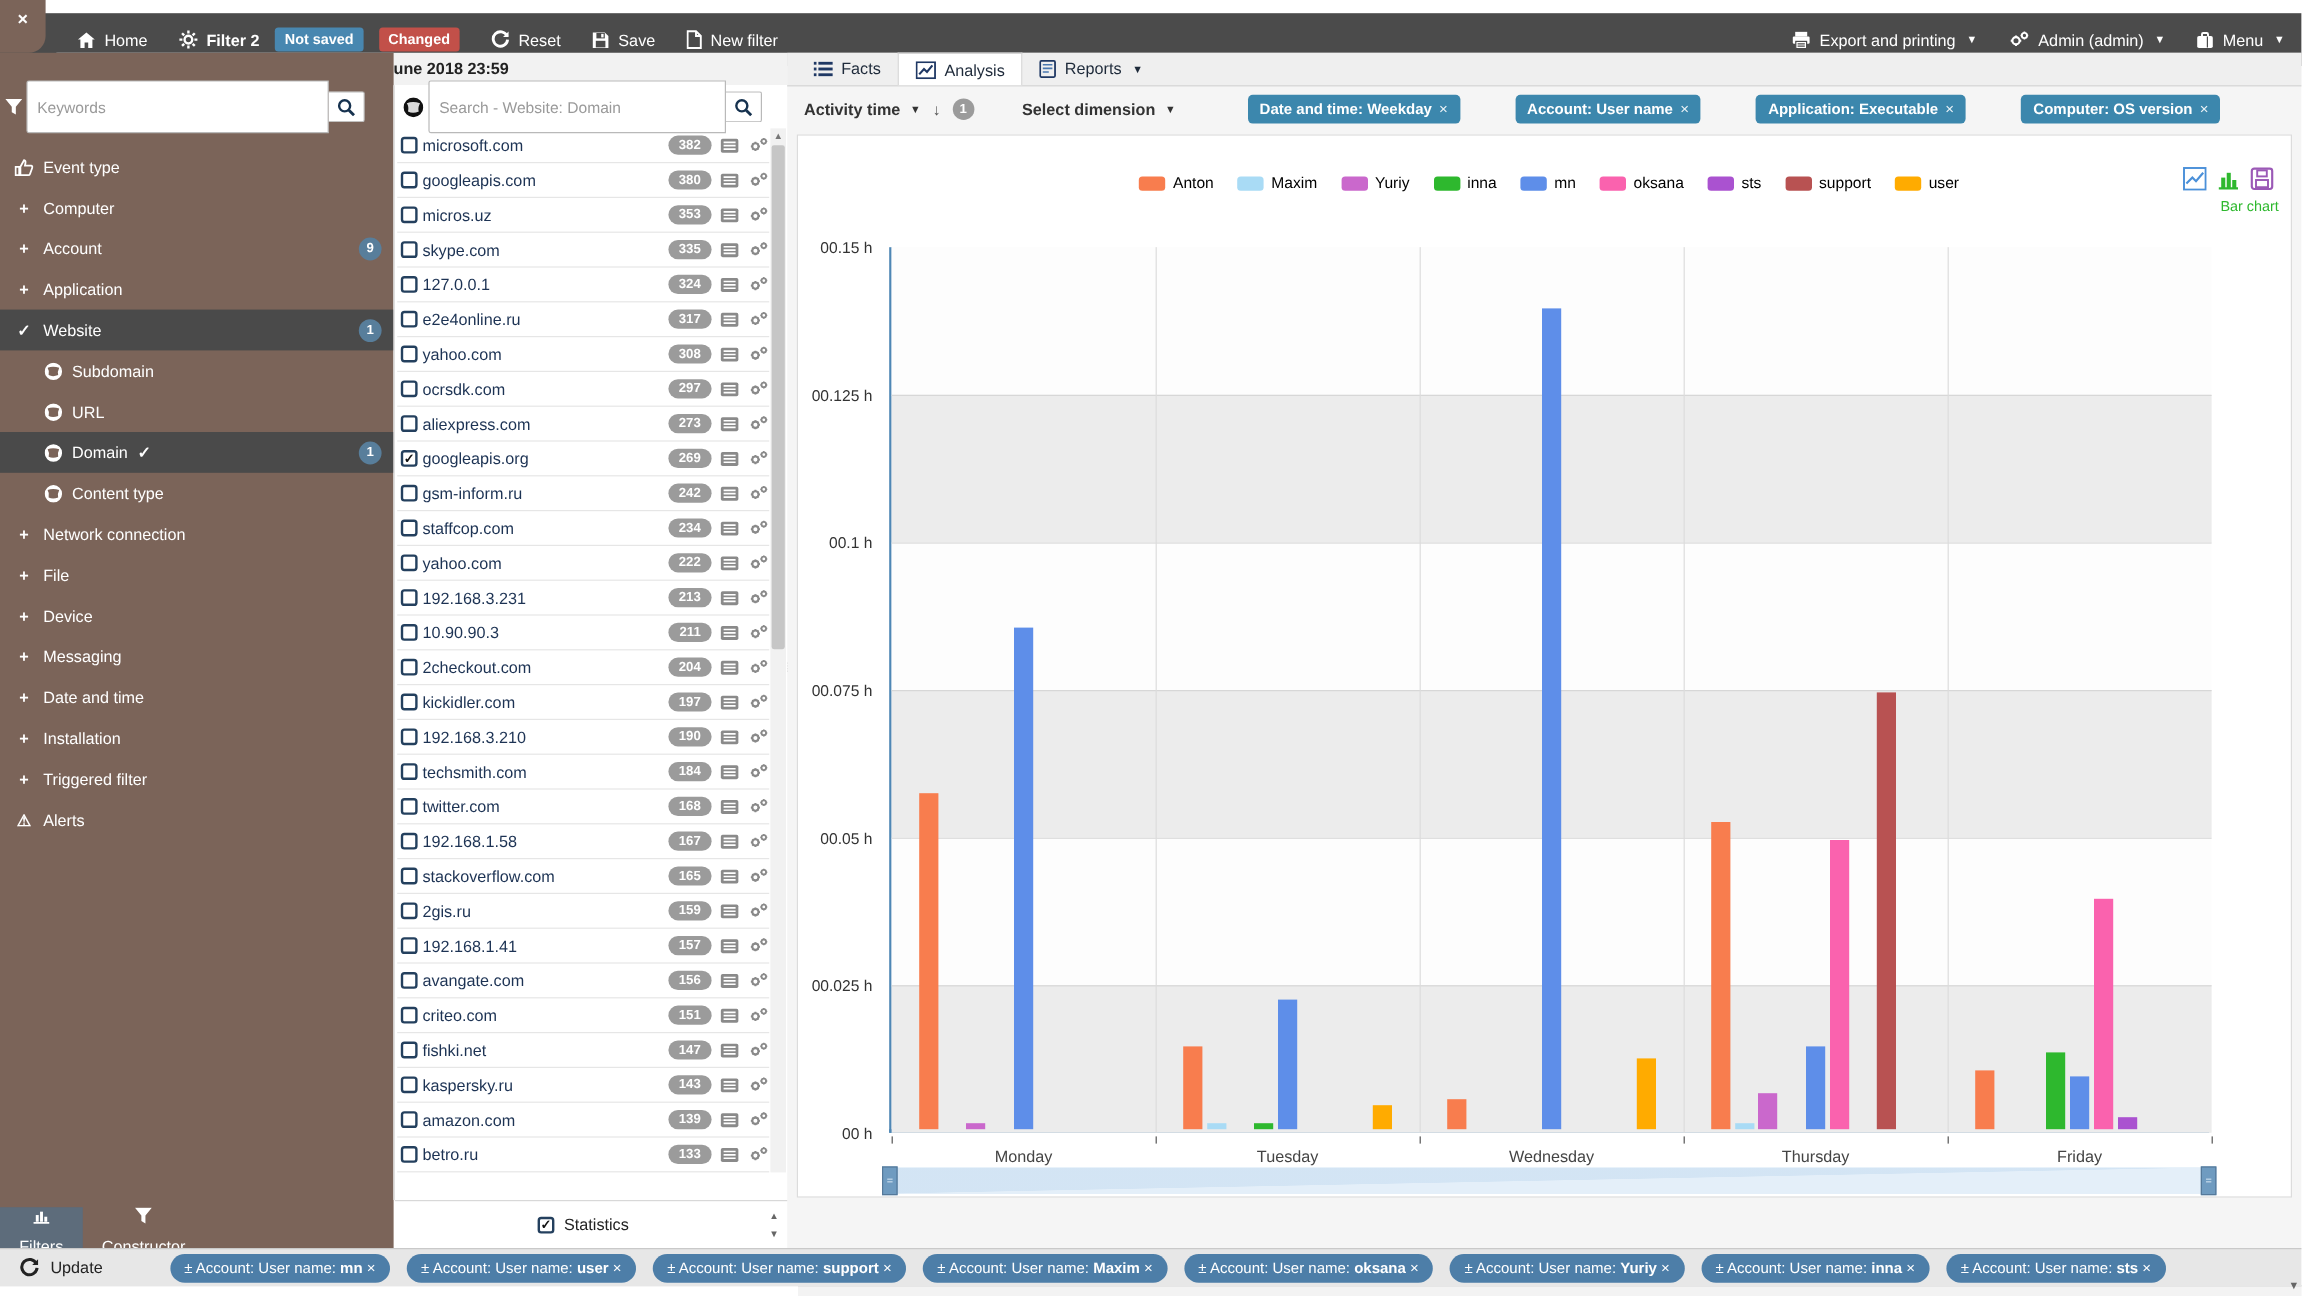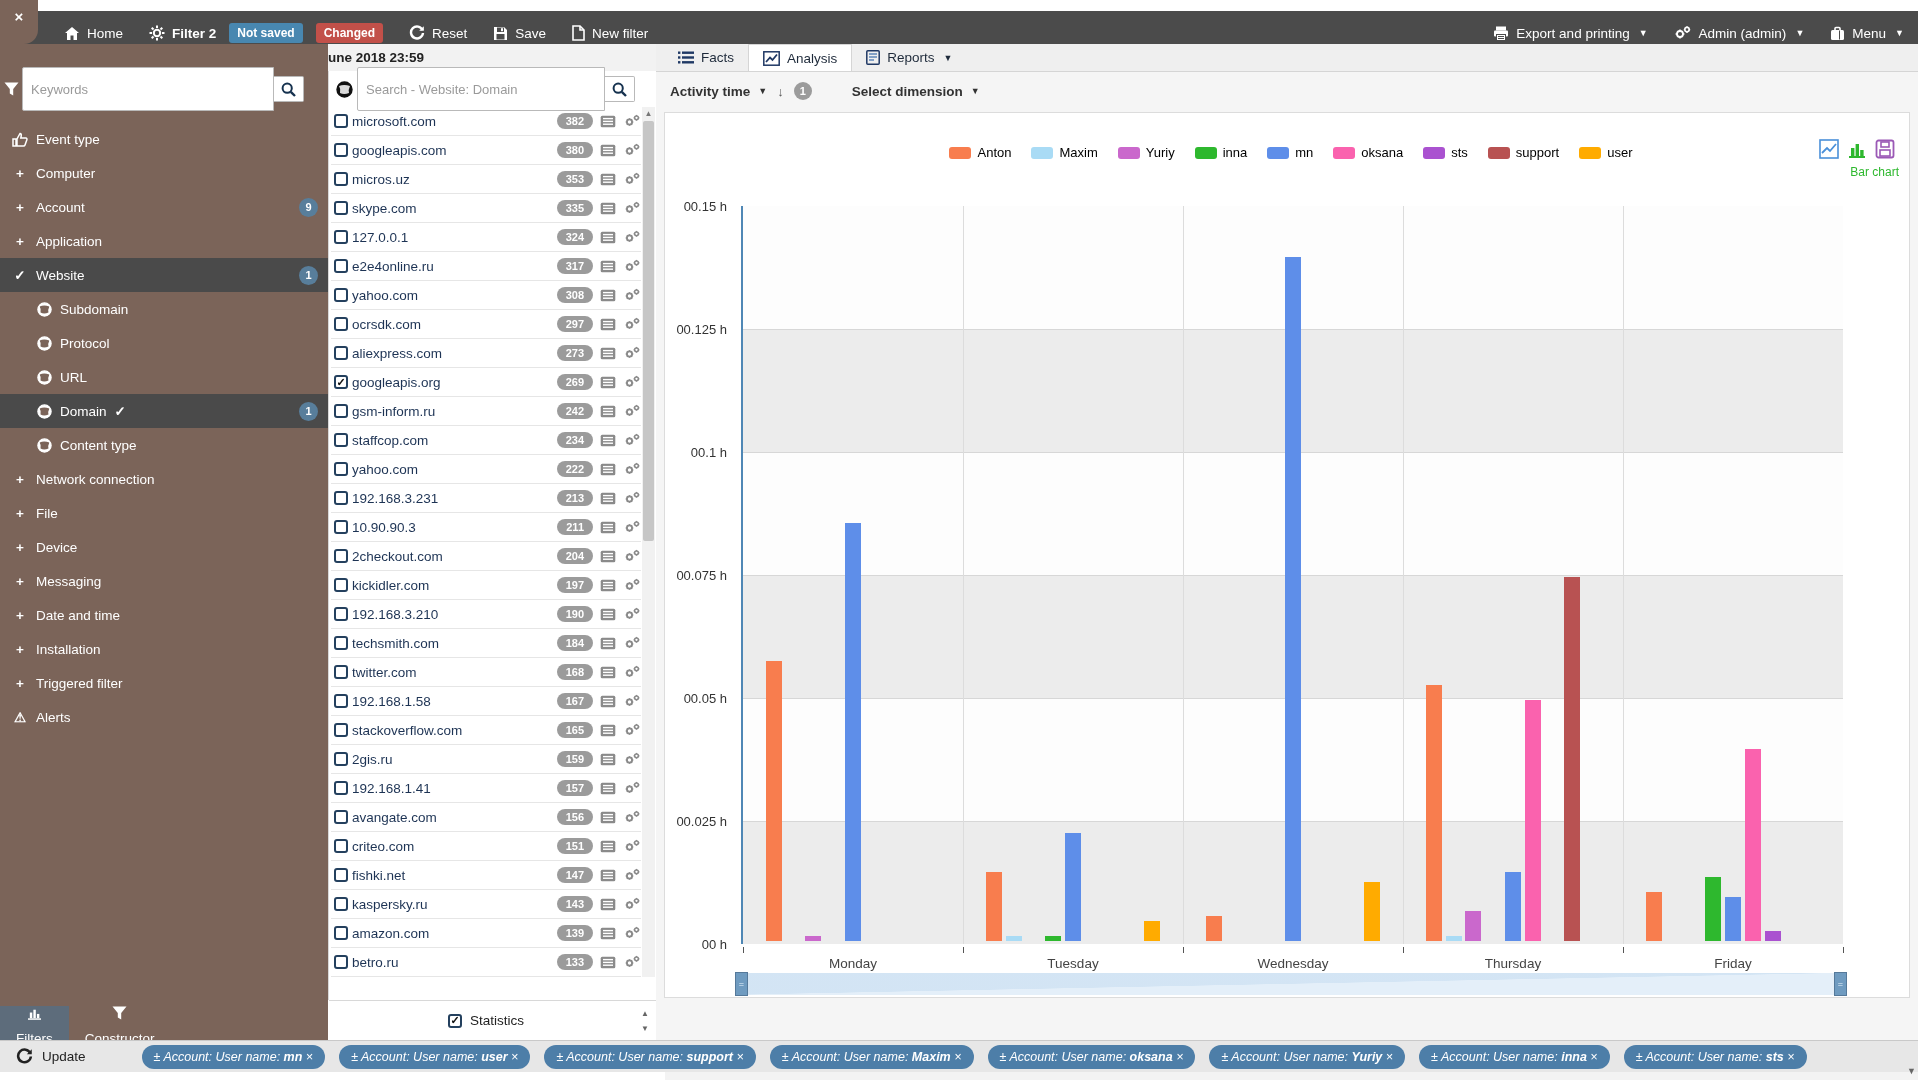--- a/index.html
+++ b/index.html
@@ -100,21 +100,21 @@
   .rhandle { position:absolute; top:-1px; width:13px; height:24px; background:#6f9bc0; border:1px solid #55799a; color:#e8f2fb; font-size:9px; display:flex; align-items:center; justify-content:center; cursor:ew-resize; }
 
   #bottom-tabs { position:absolute; left:0; top:958px; width:1262px; height:38px; background:#f3f3f3; border-top:1px solid #d5d5d5; display:flex; align-items:center; padding-left:6px; gap:4px; }
   .b-tab { display:flex; align-items:center; gap:7px; font-size:13.5px; color:#1e2a3a; padding:6px 12px; border-radius:3px; cursor:pointer; }
   .b-tab.active { background:#fff; border:1px solid #b9b9b9; }
 
   
   #bottom-bar { left:0; top:1040px; width:1918px; height:32px; background:#e7e7e7; border-top:1px solid #c9c9c9; display:flex; align-items:center; }
   #update-btn { display:flex; align-items:center; gap:9px; margin-left:16px; font-size:13.5px; color:#222; cursor:pointer; }
   #bb-chips { display:flex; gap:14px; margin-left:56px; }
-  .bb-chip { background:#4d7ea8; color:#fff; font-size:12.5px; border-radius:12px; padding:5px 12px; white-space:nowrap; cursor:pointer;font-style:italic; }
+  .bb-chip { background:#4d7ea8; color:#fff; font-size:12.5px; border-radius:12px; padding:5px 12px; white-space:nowrap; cursor:pointer; }
   .bb-chip b { font-weight:bold; }
   #bb-scroll { position:absolute; right:2px; top:1066px; color:#666; font-size:9px; }
 </style>
 </head>
 <body>
 
 <div id="app">
 
   <div id="toolbar" class="abs">
     <div style="width:38px;"></div>
@@ -288,30 +288,20 @@
           <span class="tree-lbl">Subdomain</span>
         </div>
         <div class="tree-row ind">
           <span class="tree-ic">
             <svg width="15" height="15" viewBox="0 0 17 17">
               <circle cx="8.5" cy="8.5" r="7.5" fill="#fff"></circle>
               <path d="M3 5 Q8 3 14 5 Q12 9 13 12 Q8 14 4 12 Q5 8 3 5" fill="#7b6459"></path>
               <circle cx="8.5" cy="8.5" r="7.5" fill="none" stroke="#fff" stroke-width="1.4"></circle>
             </svg>
           </span>
-          <span class="tree-lbl">Protocol</span>
-        </div>
-        <div class="tree-row ind">
-          <span class="tree-ic">
-            <svg width="15" height="15" viewBox="0 0 17 17">
-              <circle cx="8.5" cy="8.5" r="7.5" fill="#fff"></circle>
-              <path d="M3 5 Q8 3 14 5 Q12 9 13 12 Q8 14 4 12 Q5 8 3 5" fill="#7b6459"></path>
-              <circle cx="8.5" cy="8.5" r="7.5" fill="none" stroke="#fff" stroke-width="1.4"></circle>
-            </svg>
-          </span>
           <span class="tree-lbl">URL</span>
         </div>
         <div class="tree-row sel ind">
           <span class="tree-ic">
             <svg width="15" height="15" viewBox="0 0 17 17">
               <circle cx="8.5" cy="8.5" r="7.5" fill="#fff"></circle>
               <path d="M3 5 Q8 3 14 5 Q12 9 13 12 Q8 14 4 12 Q5 8 3 5" fill="#7b6459"></path>
               <circle cx="8.5" cy="8.5" r="7.5" fill="none" stroke="#fff" stroke-width="1.4"></circle>
             </svg>
           </span>
@@ -1632,20 +1622,26 @@
       <div id="measure">
         <span>Activity time</span>
         <span class="caret">▼</span>
         <span id="sort-arrow">↓</span>
         <span id="measure-badge">1</span>
       </div>
       <div id="select-dim">
         <span>Select dimension</span>
         <span class="caret">▼</span>
       </div>
+      <div id="dim-chips">
+          <div class="chip"><span>Date and time: Weekday</span><span class="x">×</span></div>
+          <div class="chip"><span>Account: User name</span><span class="x">×</span></div>
+          <div class="chip"><span>Application: Executable</span><span class="x">×</span></div>
+          <div class="chip"><span>Computer: OS version</span><span class="x">×</span></div>
+        </div>
     </div>
 
     <div id="chart-card">
       <div id="legend">
           <div class="lg-item">
             <span class="lg-sw" style="background: rgb(248, 125, 78);"></span>
             <span>Anton</span>
           </div>
           <div class="lg-item">
             <span class="lg-sw" style="background: rgb(169, 219, 245);"></span>

